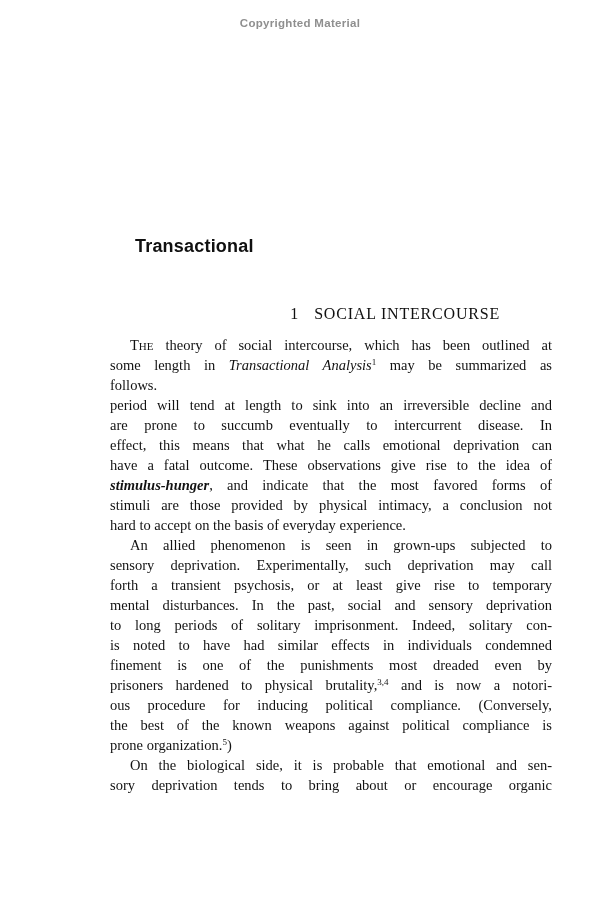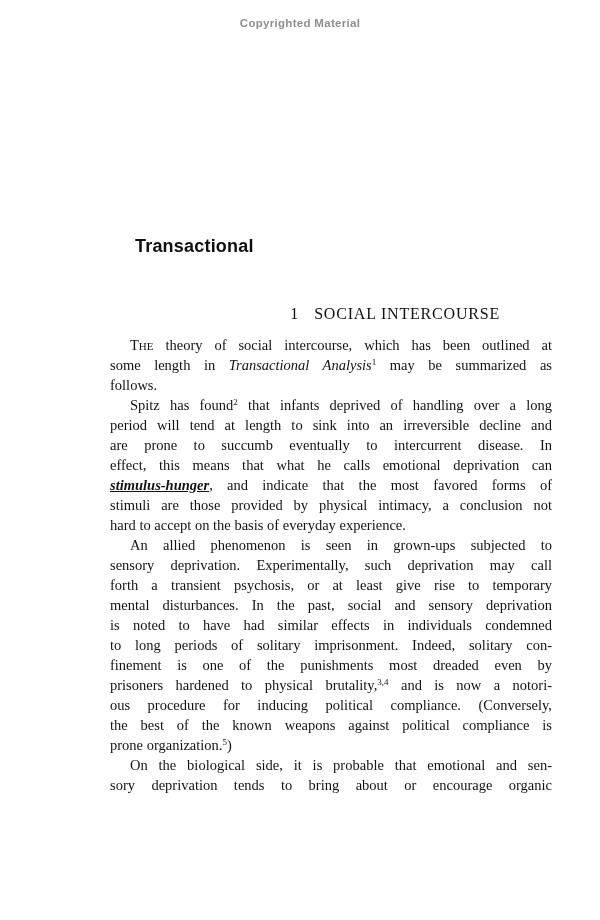--- a/index.html
+++ b/index.html
@@ -67,21 +67,21 @@
     height: 20px;
     line-height: 20px;
     overflow: hidden;
     text-align: justify;
     text-align-last: justify;
     white-space: nowrap;
   }
   .line.last  { text-align-last: left; }
   .line.first { text-indent: 20px; }
   .i   { font-style: italic; }
-  .bi  { font-style: italic; font-weight: bold; text-decoration: underline; }
+  .bi  { font-style: italic; font-weight: bold; }
   .sup { font-size: 9px; vertical-align: 5px; line-height: 0; letter-spacing: 0; }
   .sc  { font-size: 11px; }
   .pagenum {
     position: absolute;
     top: 819px;
     left: 503px;
     font-size: 10px;
     font-weight: bold;
     color: #111111;
     letter-spacing: 0.5px;
@@ -101,35 +101,35 @@
     <span class="secnum">1</span><span class="sectitle">SOCIAL INTERCOURSE</span>
   </div>
 
   <div class="bodytext">
       <div class="para">
         <div class="line first"><span>T</span><span class="sc">HE</span><span> theory of social intercourse, which has been outlined at</span></div>
         <div class="line"><span>some length in </span><span class="i">Transactional Analysis</span><span class="sup">1</span><span> may be summarized as</span></div>
         <div class="line last"><span>follows.</span></div>
       </div>
       <div class="para">
-        <div class="line first"><span>Spitz has found</span><span class="sup">2</span><span> that infants deprived of handling over a long</span></div>
         <div class="line"><span>period will tend at length to sink into an irreversible decline and</span></div>
         <div class="line"><span>are prone to succumb eventually to intercurrent disease. In</span></div>
         <div class="line"><span>effect, this means that what he calls emotional deprivation can</span></div>
+        <div class="line"><span>have a fatal outcome. These observations give rise to the idea of</span></div>
         <div class="line"><span class="bi">stimulus-hunger</span><span>, and indicate that the most favored forms of</span></div>
         <div class="line"><span>stimuli are those provided by physical intimacy, a conclusion not</span></div>
         <div class="line last"><span>hard to accept on the basis of everyday experience.</span></div>
       </div>
       <div class="para">
         <div class="line first"><span>An allied phenomenon is seen in grown-ups subjected to</span></div>
         <div class="line"><span>sensory deprivation. Experimentally, such deprivation may call</span></div>
         <div class="line"><span>forth a transient psychosis, or at least give rise to temporary</span></div>
         <div class="line"><span>mental disturbances. In the past, social and sensory deprivation</span></div>
+        <div class="line"><span>to long periods of solitary imprisonment. Indeed, solitary con-</span></div>
         <div class="line"><span>is noted to have had similar effects in individuals condemned</span></div>
-        <div class="line"><span>to long periods of solitary imprisonment. Indeed, solitary con-</span></div>
         <div class="line"><span>finement is one of the punishments most dreaded even by</span></div>
         <div class="line"><span>prisoners hardened to physical brutality,</span><span class="sup">3,4</span><span> and is now a notori-</span></div>
         <div class="line"><span>ous procedure for inducing political compliance. (Conversely,</span></div>
         <div class="line"><span>the best of the known weapons against political compliance is</span></div>
         <div class="line last"><span>prone organization.</span><span class="sup">5</span><span>)</span></div>
       </div>
       <div class="para">
         <div class="line first"><span>On the biological side, it is probable that emotional and sen-</span></div>
         <div class="line"><span>sory deprivation tends to bring about or encourage organic</span></div>
       </div>

